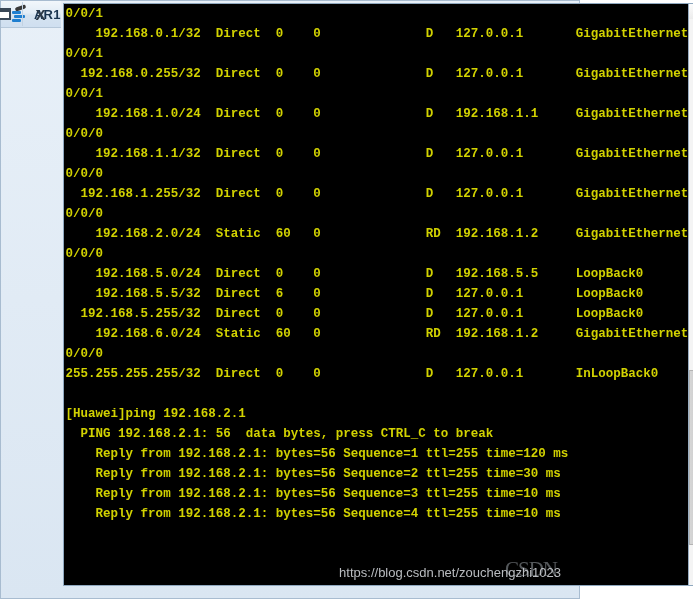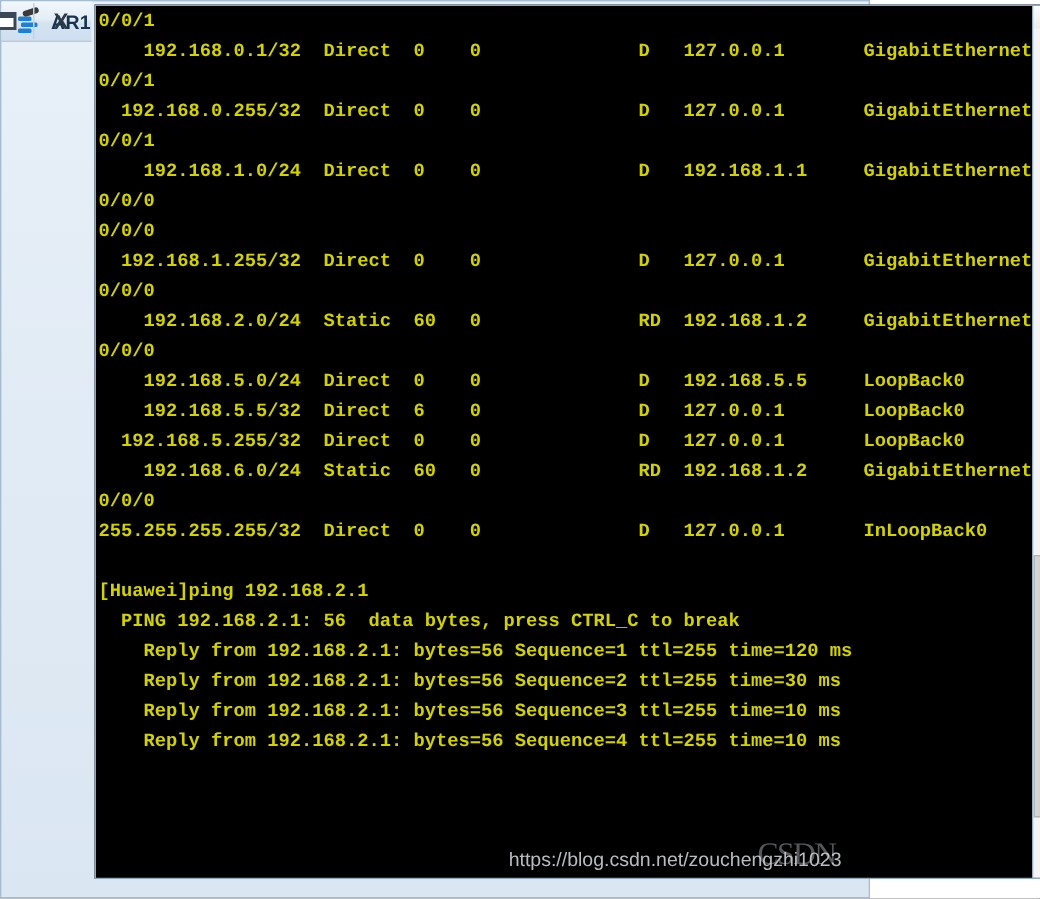--- a/index.html
+++ b/index.html
@@ -302,20 +302,21 @@
   <div id="body-area">
     <div id="console-outer">
       <div id="console" style="color: rgb(210, 210, 0); background: rgb(0, 0, 0);">
           <div class="term-line">0/0/1</div>
           <div class="term-line">    192.168.0.1/32  Direct  0    0              D   127.0.0.1       GigabitEthernet</div>
           <div class="term-line">0/0/1</div>
           <div class="term-line">  192.168.0.255/32  Direct  0    0              D   127.0.0.1       GigabitEthernet</div>
           <div class="term-line">0/0/1</div>
           <div class="term-line">    192.168.1.0/24  Direct  0    0              D   192.168.1.1     GigabitEthernet</div>
           <div class="term-line">0/0/0</div>
+          <div class="term-line">    192.168.1.1/32  Direct  0    0              D   127.0.0.1       GigabitEthernet</div>
           <div class="term-line">0/0/0</div>
           <div class="term-line">  192.168.1.255/32  Direct  0    0              D   127.0.0.1       GigabitEthernet</div>
           <div class="term-line">0/0/0</div>
           <div class="term-line">    192.168.2.0/24  Static  60   0              RD  192.168.1.2     GigabitEthernet</div>
           <div class="term-line">0/0/0</div>
           <div class="term-line">    192.168.5.0/24  Direct  0    0              D   192.168.5.5     LoopBack0</div>
           <div class="term-line">    192.168.5.5/32  Direct  6    0              D   127.0.0.1       LoopBack0</div>
           <div class="term-line">  192.168.5.255/32  Direct  0    0              D   127.0.0.1       LoopBack0</div>
           <div class="term-line">    192.168.6.0/24  Static  60   0              RD  192.168.1.2     GigabitEthernet</div>
           <div class="term-line">0/0/0</div>

